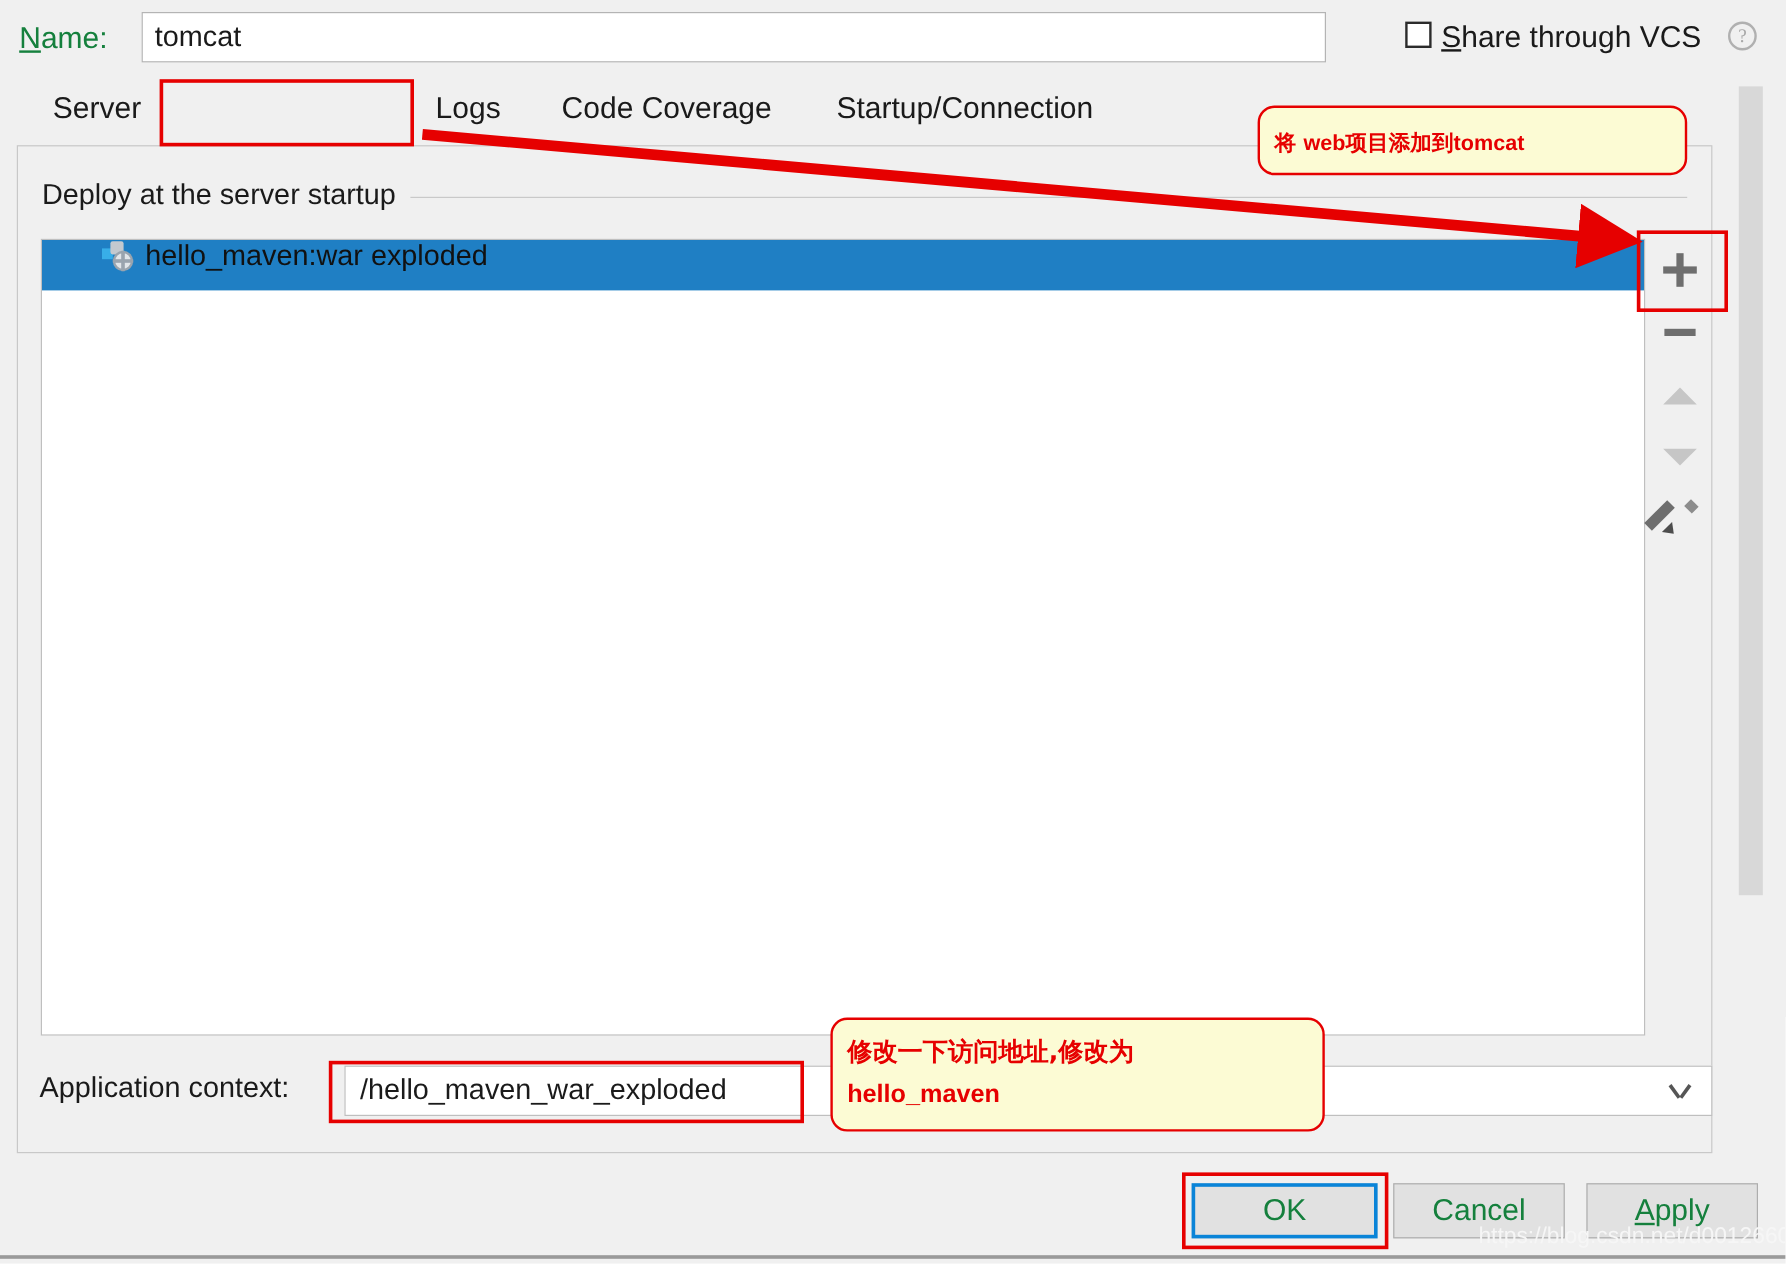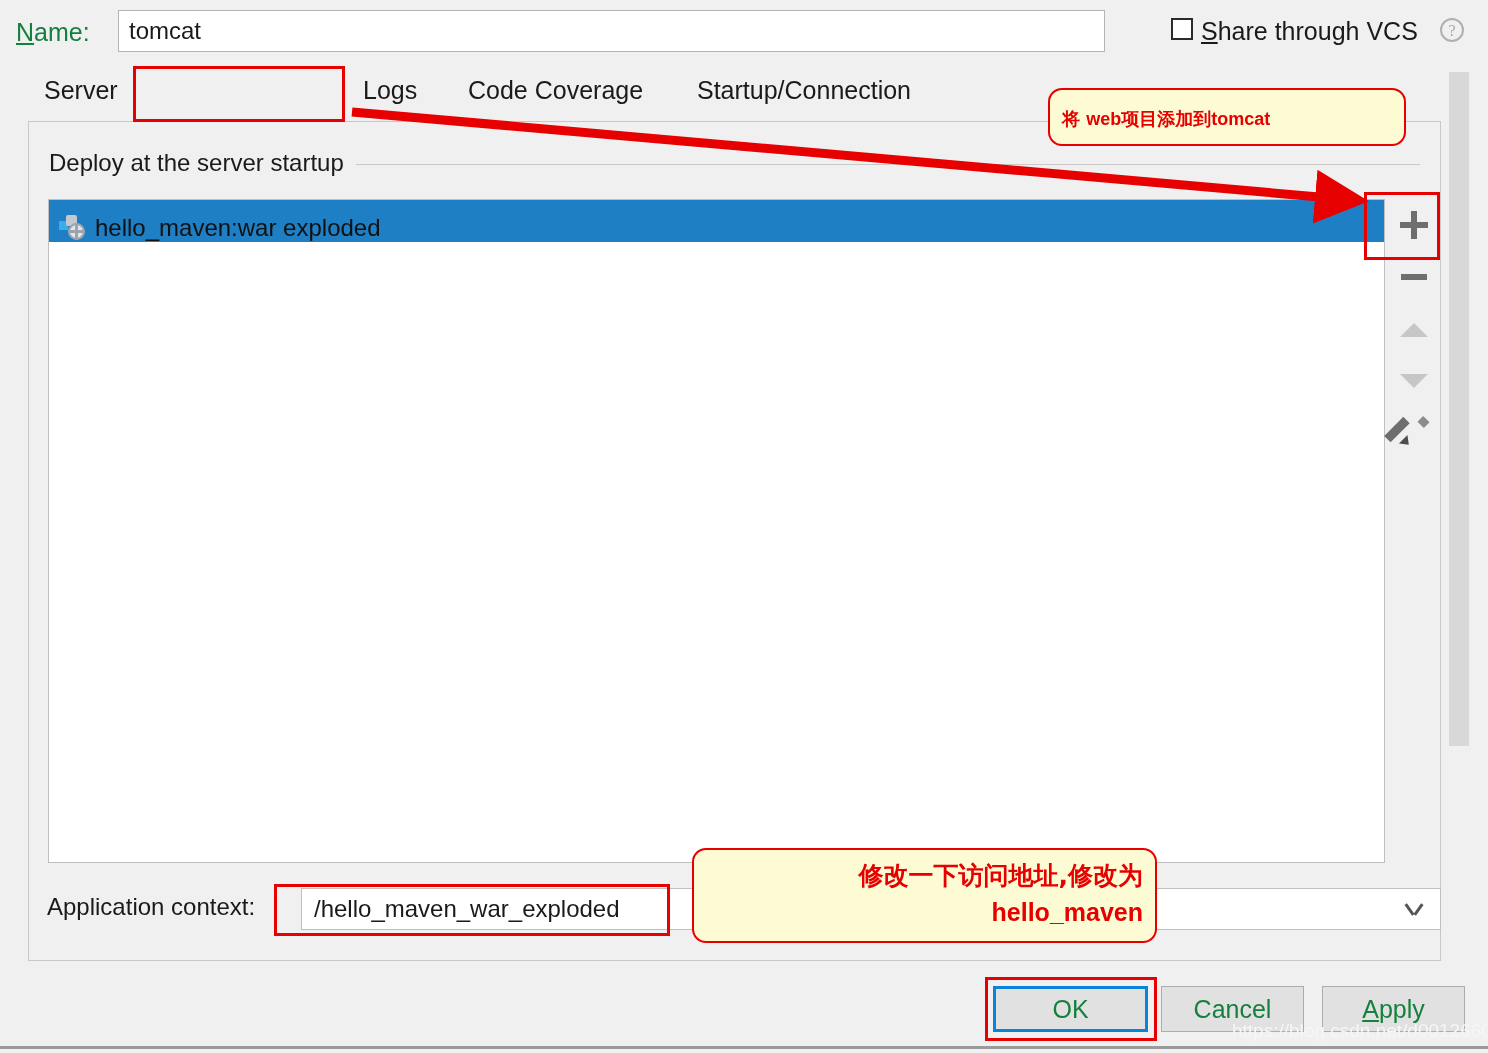--- a/index.html
+++ b/index.html
@@ -68,21 +68,21 @@
     white-space: nowrap; color: #1a1a1a;
     padding: 0 6px;
   }
   .tab.selected::after {
     content: ""; position: absolute; left: 2px; right: 2px; bottom: 0;
     height: 5px; background: #3b78b4;
   }
 
   
   .panel {
-    position: absolute; left: 28px; top: 121px;
+    position: absolute; left: 14px; top: 121px;
     width: 1413px; height: 840px;
     border: 1px solid #c8c8c8;
     background: #f0f0f0;
     box-sizing: border-box;
   }
   .group-title {
     position: absolute; left: 20px; top: 27px;
     font-size: 24px; line-height: 28px; white-space: nowrap;
     background: #f0f0f0; padding-right: 12px; z-index: 2;
   }
@@ -93,22 +93,22 @@
   .list-box {
     position: absolute; left: 19px; top: 77px;
     width: 1337px; height: 664px;
     background: #ffffff;
     border: 1px solid #bfbfbf;
     box-sizing: border-box;
     overflow: hidden;
   }
   .list-item {
     position: relative; height: 42px; width: 100%;
-    display: flex; align-items: flex-end;
-    font-size: 24px; color: #1a1a1a;
+    display: flex; align-items: flex-start;
+    font-size: 24px; color: #1a1a1a; padding-left: 40px;
   }
   .list-item.selected { background: #1f7fc4; color: #111; }
   .artifact-icon {
     position: relative; width: 30px; height: 28px; margin: 0 6px 0 10px; flex: none;
   }
   .artifact-icon .dot-a {
     position: absolute; left: 0; top: 7px; width: 9px; height: 9px;
     background: #38aee8;
   }
   .artifact-icon .dot-b {
@@ -342,18 +342,18 @@
 
   <div class="anno-box" style="left:133px; top:66px;  width:212px; height:56px;"></div>
   <div class="anno-box" style="left:1364px;top:192px; width:76px;  height:68px;"></div>
   <div class="anno-box" style="left:274px; top:884px; width:396px; height:52px;"></div>
   <div class="anno-box" style="left:985px; top:977px; width:172px; height:64px;"></div>
 
   <div class="callout" style="left:1048px; top:88px; width:358px; height:58px; font-size:18px; line-height:46px;">
     <span class="cn">将 </span><span>web</span><span class="cn">项目添加到</span><span>tomcat</span>
   </div>
 
-  <div class="callout" style="left:692px; top:848px; width:465px; height:95px; font-size:25px; line-height:36px; padding-top:8px;text-align:right;">
+  <div class="callout" style="left:692px; top:848px; width:412px; height:95px; font-size:21px; line-height:36px; padding-top:8px;">
     <div class="cn">修改一下访问地址,修改为</div>
     <div>hello_maven</div>
   </div>
 
 </div>
 
 </body></html>

